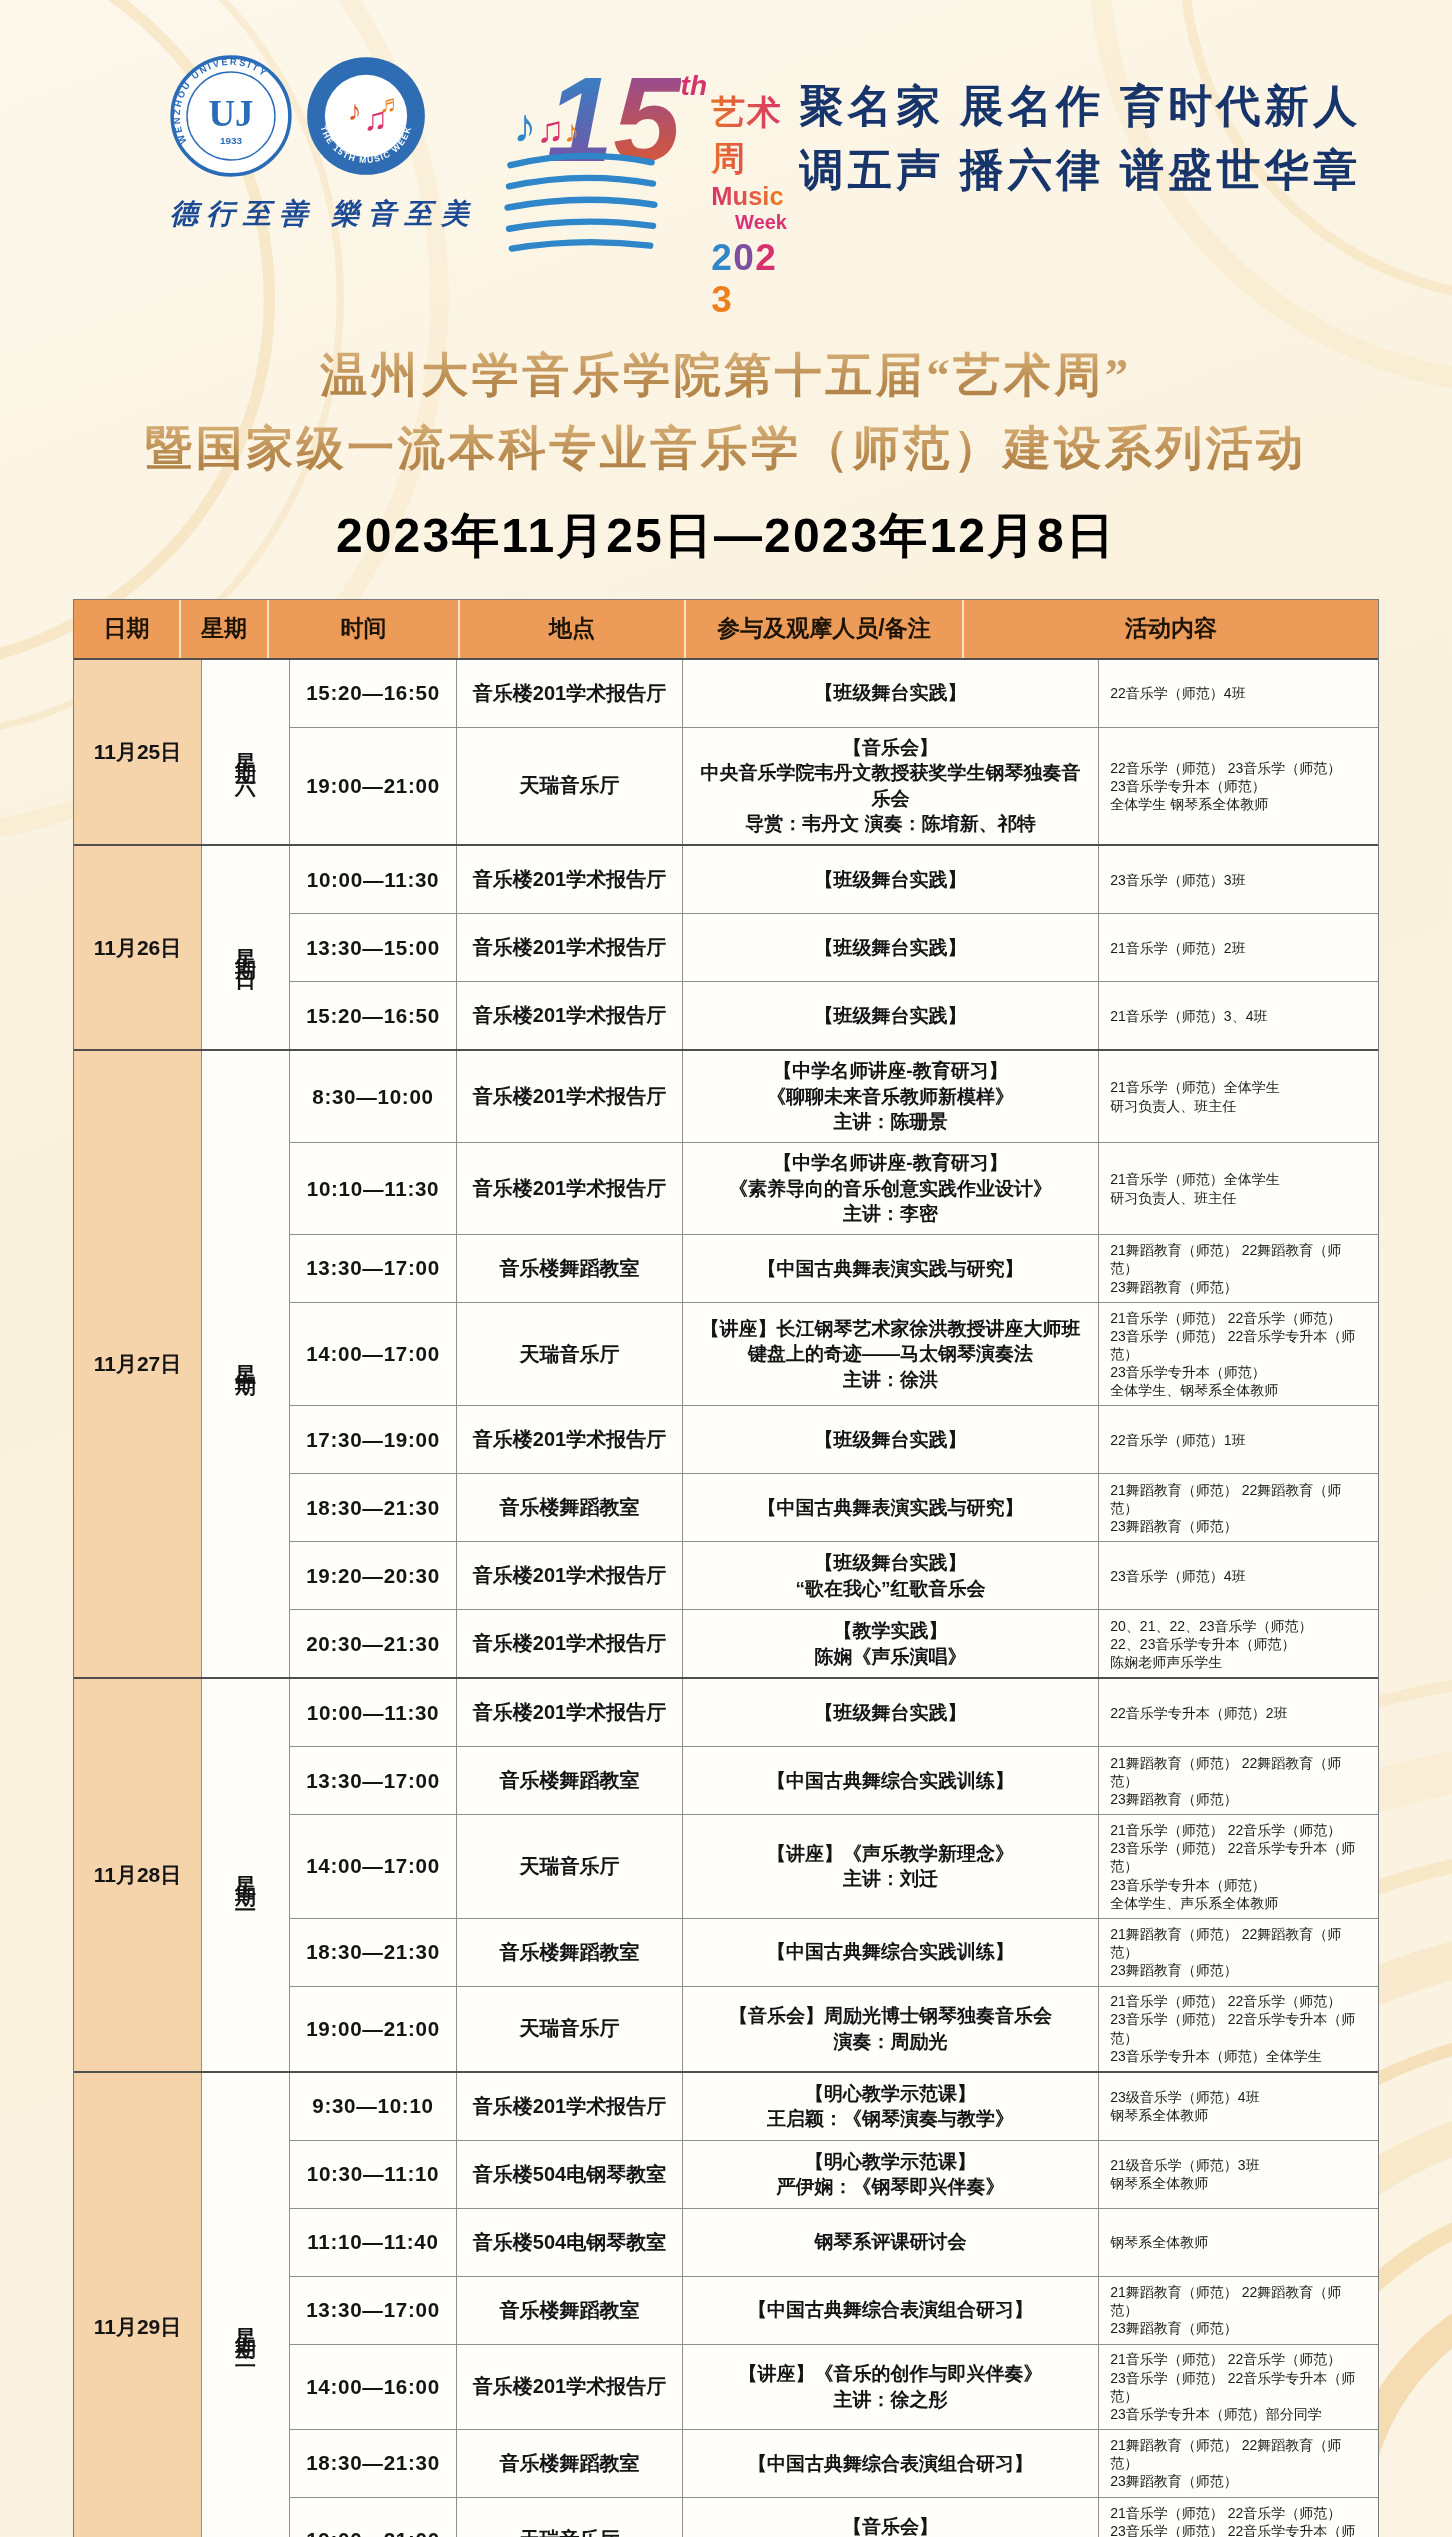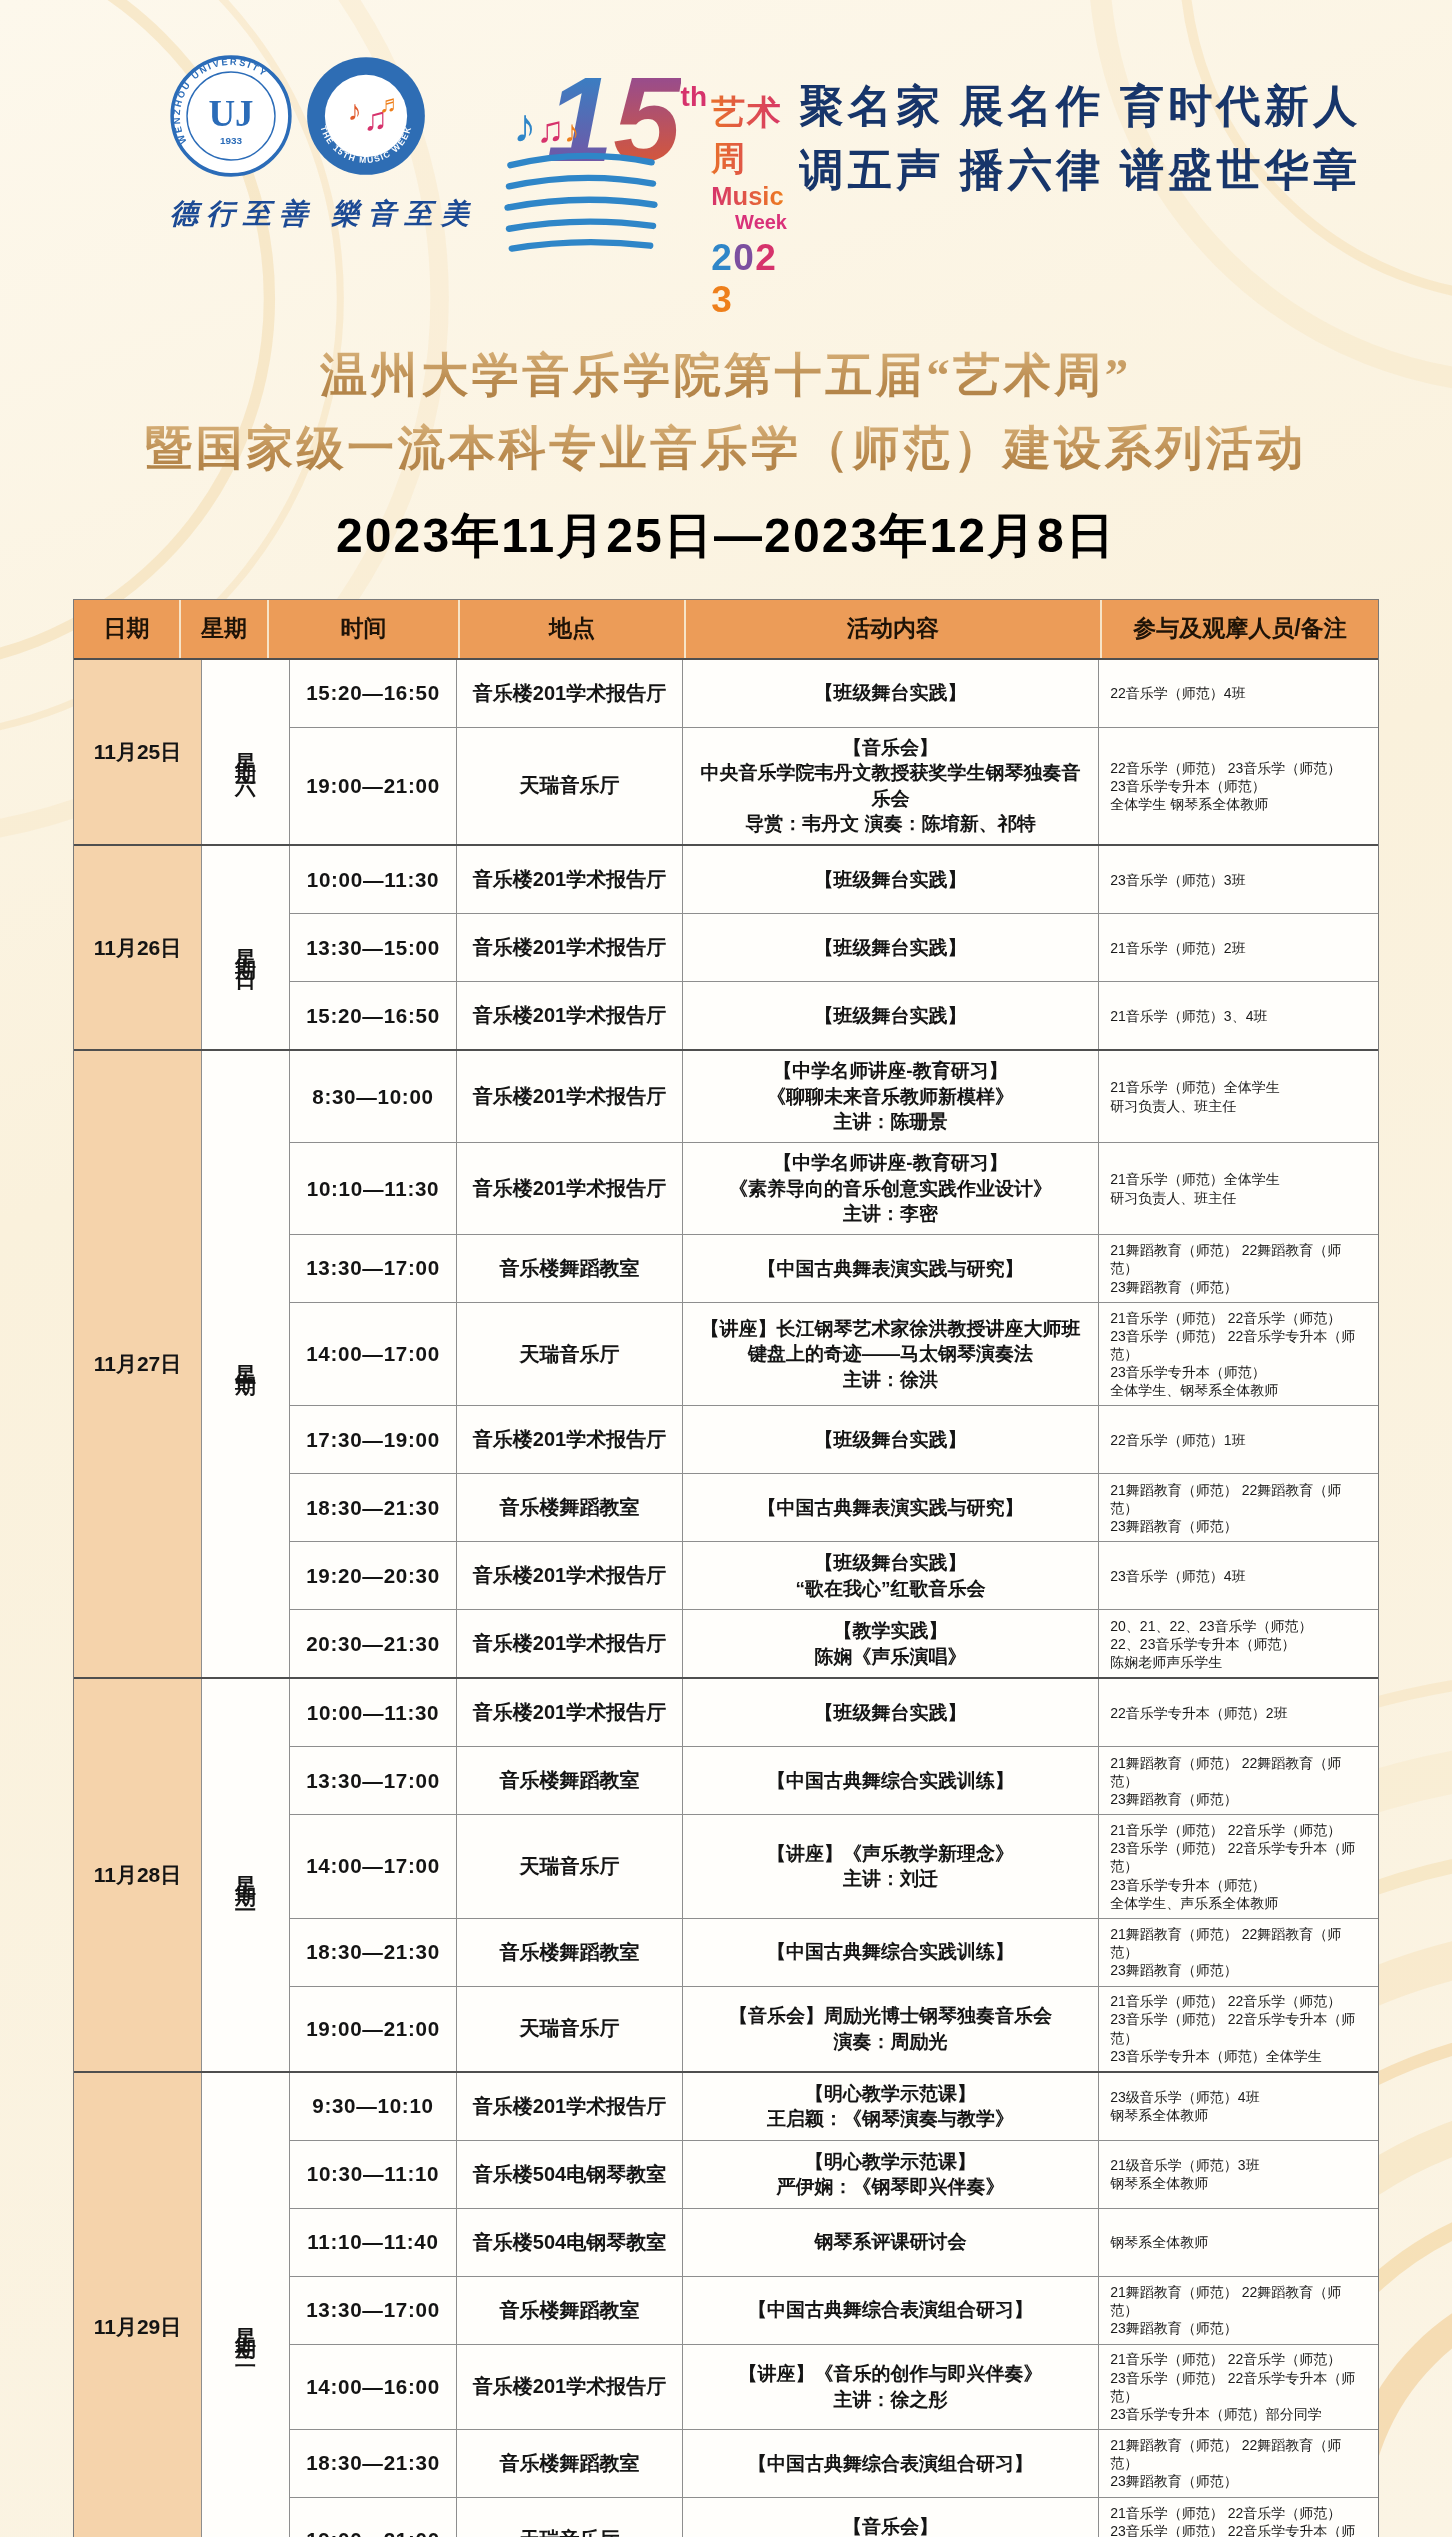--- a/index.html
+++ b/index.html
@@ -19,21 +19,21 @@
     margin-top:18.4px;font-family:"Liberation Serif",serif;font-style:italic;font-weight:bold;
     font-size:28px;color:#1c4a94;letter-spacing:8.5px;white-space:nowrap;
   }
   .logo15{width:241px;position:relative;margin-left:21px;margin-top:4.3px;}
   .logo15-row{display:flex;align-items:flex-start;}
   .gtxt{background-clip:text;-webkit-background-clip:text;color:transparent;}
   .big1{font-size:121px;line-height:1;font-weight:bold;font-style:italic;
         background-image:linear-gradient(180deg,#2f86c8,#7c4fa0);}
   .big5{font-size:121px;line-height:1;font-weight:bold;font-style:italic;
         background-image:linear-gradient(180deg,#8b4a9e,#e0592b);}
-  .th{font-size:28px;font-weight:bold;color:#d6336c;margin-top:22px;}
+  .th{font-size:28px;font-style:italic;font-weight:bold;color:#d6336c;margin-top:11px;}
   .logo15-side{display:flex;flex-direction:column;margin-left:4.3px;margin-top:31px;}
   .artweek{font-size:34px;font-weight:bold;letter-spacing:1.4px;
            background-image:linear-gradient(90deg,#e8712a,#d6336c);}
   .musicw{font-size:25.5px;font-weight:bold;background-image:linear-gradient(90deg,#d6336c,#ee7f1b);}
   .weekw{font-size:20px;font-weight:bold;color:#d9327a;align-self:flex-end;}
   .y2023{font-size:37px;font-weight:bold;letter-spacing:1.4px;margin-top:2.8px;}
   .y2023 span{display:inline-block;}
   .notesdeco{position:absolute;left:-33px;top:43px;font-size:47px;line-height:1;}
   .notesdeco .n1{color:#2f86c8;} .notesdeco .n2{color:#d6336c;font-size:37px;} .notesdeco .n3{color:#ee7f1b;font-size:31px;}
   .staff{position:absolute;left:-43px;top:85px;}
@@ -200,22 +200,22 @@
     <div class="title-line">暨国家级一流本科专业音乐学（师范）建设系列活动</div>
     <div class="date-range">2023年11月25日—2023年12月8日</div>
   </div>
 
   <div class="schedule">
       <div class="thead">
         <div class="th-cell c0">日期</div>
         <div class="th-cell c1">星期</div>
         <div class="th-cell c2">时间</div>
         <div class="th-cell c3">地点</div>
+        <div class="th-cell c5">参与及观摩人员/备注</div>
         <div class="th-cell c4">活动内容</div>
-        <div class="th-cell c5">参与及观摩人员/备注</div>
       </div>
       <div class="day-group">
         <div class="cell date-cell">11月25日</div>
         <div class="cell weekday-cell">
           <span>星期六</span>
         </div>
         <div class="rows">
           <div class="srow">
             <div class="cell time-cell">15:20—16:50</div>
             <div class="cell place-cell">音乐楼201学术报告厅</div>

